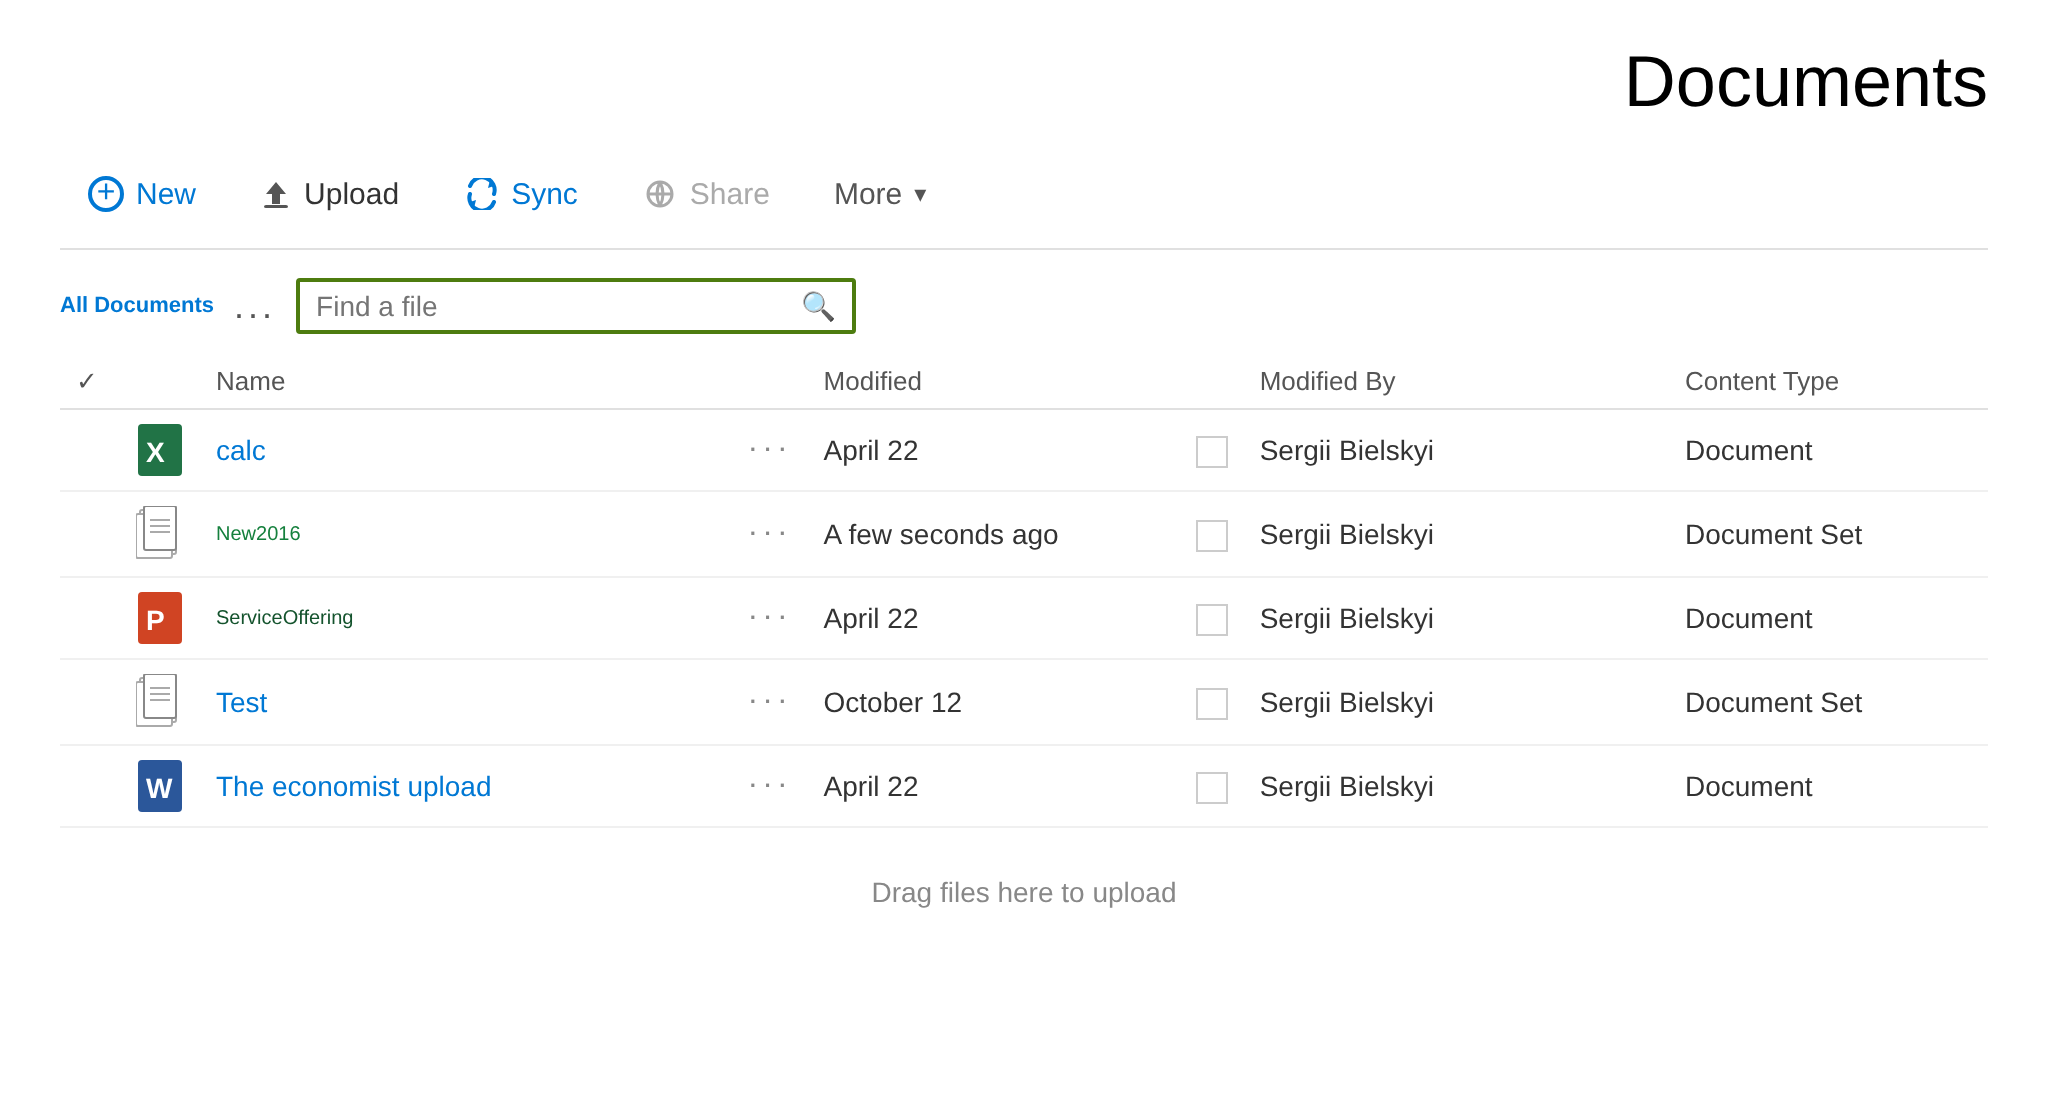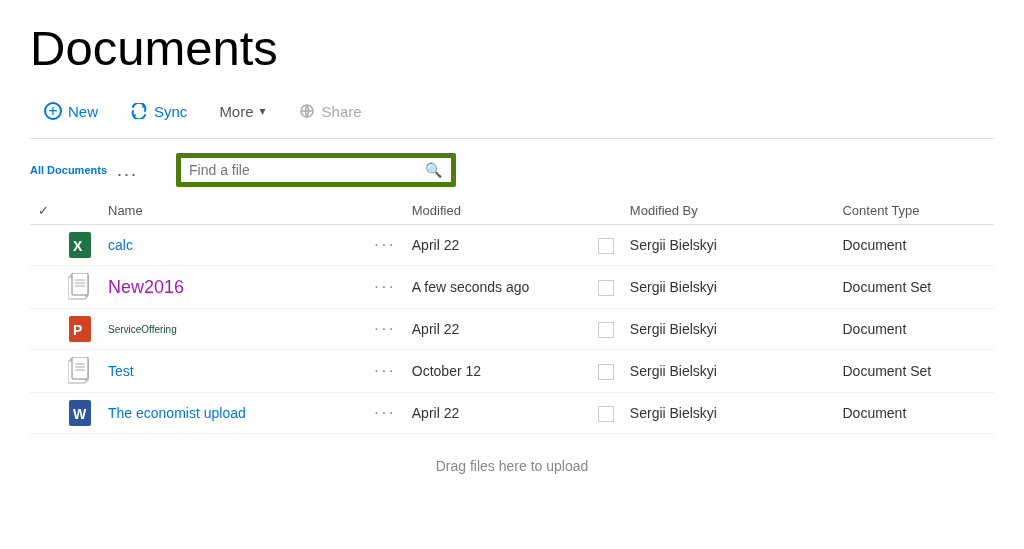--- a/index.html
+++ b/index.html
@@ -5,24 +5,25 @@
     * { box-sizing: border-box; margin: 0; padding: 0; }
     body {
       font-family: 'Segoe UI', Tahoma, Geneva, Verdana, sans-serif;
       background: #fff;
       color: #333;
       padding: 20px 30px;
       width: 1024px;
       min-height: 549px;
     }
     .page-title {
-      font-size: 49px;
+      font-size: 36px;
       font-weight: 300;
       color: #000;
       margin-bottom: 18px;
+      text-align: right;
     }
     .toolbar {
       display: flex;
       align-items: center;
       gap: 4px;
       margin-bottom: 14px;
       border-bottom: 1px solid #e0e0e0;
       padding-bottom: 10px;
     }
     .toolbar-btn {
@@ -59,26 +60,25 @@
     }
     .view-ellipsis {
       color: #555;
       font-size: 18px;
       cursor: pointer;
       letter-spacing: 2px;
     }
     .search-box {
       display: flex;
       align-items: flex-start;
-      border: 5px solid #4d7c0f;
+      border: 2px solid #4d7c0f;
       border-radius: 2px;
       padding: 4px 8px;
       width: 280px;
       background: #fff;
-      margin-left: 28px;
     }
     .search-box input {
       border: none;
       outline: none;
       font-size: 14px;
       color: #555;
       width: 100%;
       background: transparent;
     }
     .search-box .search-icon {
@@ -152,48 +152,57 @@
 <body>
 
 <h1 class="page-title">Documents</h1>
 
 <div class="toolbar">
   <button class="toolbar-btn new-btn">
     <span class="icon new-plus">+</span>
     <span>New</span>
   </button>
 
+  <button class="toolbar-btn">
+    <span class="icon" style="display:inline-flex;flex-direction:column;align-items:center;">
+      <svg width="16" height="16" viewBox="0 0 16 16" fill="#555">
+        <polygon points="8,2 13,8 10,8 10,13 6,13 6,8 3,8"></polygon>
+        <rect x="2" y="13.5" width="12" height="1.5" rx="1"></rect>
+      </svg>
+    </span>
+    <span>Upload</span>
+  </button>
 
   <button class="toolbar-btn sync-icon-wrap">
     <span class="icon">
       <svg width="18" height="16" viewBox="0 0 18 16" fill="none" stroke="#0078d4" stroke-width="2">
         <path d="M3 4 A6 6 0 0 1 15 8" stroke-linecap="round"></path>
         <polyline points="13,1 15,4 12,5" fill="#0078d4" stroke="none"></polyline>
         <path d="M15 12 A6 6 0 0 1 3 8" stroke-linecap="round"></path>
         <polyline points="5,15 3,12 6,11" fill="#0078d4" stroke="none"></polyline>
       </svg>
     </span>
     <span style="color:#0078d4;">Sync</span>
   </button>
 
-  <button class="toolbar-btn more-btn">
-    <span>More</span>
-    <span style="font-size:12px;">▾</span>
-  </button>
-
   <button class="toolbar-btn share-icon-wrap" style="color:#aaa;">
     <span class="icon">
       <svg width="18" height="16" viewBox="0 0 18 16" fill="none" stroke="#aaa" stroke-width="1.5">
         <circle cx="9" cy="8" r="6"></circle>
         <path d="M9 2 Q12 8 9 14"></path>
         <path d="M9 2 Q6 8 9 14"></path>
         <line x1="3" y1="8" x2="15" y2="8"></line>
       </svg>
     </span>
     <span>Share</span>
+  </button>
+
+  <button class="toolbar-btn more-btn">
+    <span>More</span>
+    <span style="font-size:12px;">▾</span>
   </button>
 </div>
 
 <div class="view-bar">
   <span class="view-label">All Documents</span>
   <span class="view-ellipsis">...</span>
   <div class="search-box">
     <input type="text" placeholder="Find a file" style="">
     <span class="search-icon">🔍</span>
   </div>
@@ -241,21 +250,21 @@
             <svg width="24" height="28" viewBox="0 0 24 28" xmlns="http://www.w3.org/2000/svg">
       <rect x="2" y="2" width="18" height="22" rx="1" fill="white" stroke="#aaa" stroke-width="1"></rect>
       <rect x="0" y="4" width="18" height="22" rx="1" fill="white" stroke="#aaa" stroke-width="1"></rect>
       <rect x="4" y="0" width="16" height="22" rx="1" fill="#fff" stroke="#888" stroke-width="1"></rect>
       <line x1="7" y1="7" x2="17" y2="7" stroke="#aaa" stroke-width="1"></line>
       <line x1="7" y1="10" x2="17" y2="10" stroke="#aaa" stroke-width="1"></line>
       <line x1="7" y1="13" x2="17" y2="13" stroke="#aaa" stroke-width="1"></line>
     </svg>
           </div>
     </td>
-    <td class="name-col" style="font-size:18px; color:#a21caf; cursor:pointer;">New2016</td>
+    <td class="name-col" style="font-size:10px; color:#15803d; cursor:pointer;">New2016</td>
     <td class="ellipsis-col" style="color:#888; font-size:16px; letter-spacing:2px;">···</td>
     <td class="modified-col">A few seconds ago</td>
     <td style="width:20px;">
       <span class="checkbox-cell"></span>
     </td>
     <td class="modified-by-col">Sergii Bielskyi</td>
     <td class="content-type-col">Document Set</td>
   </tr>
       <tr>
     <td class="check-col"></td>

